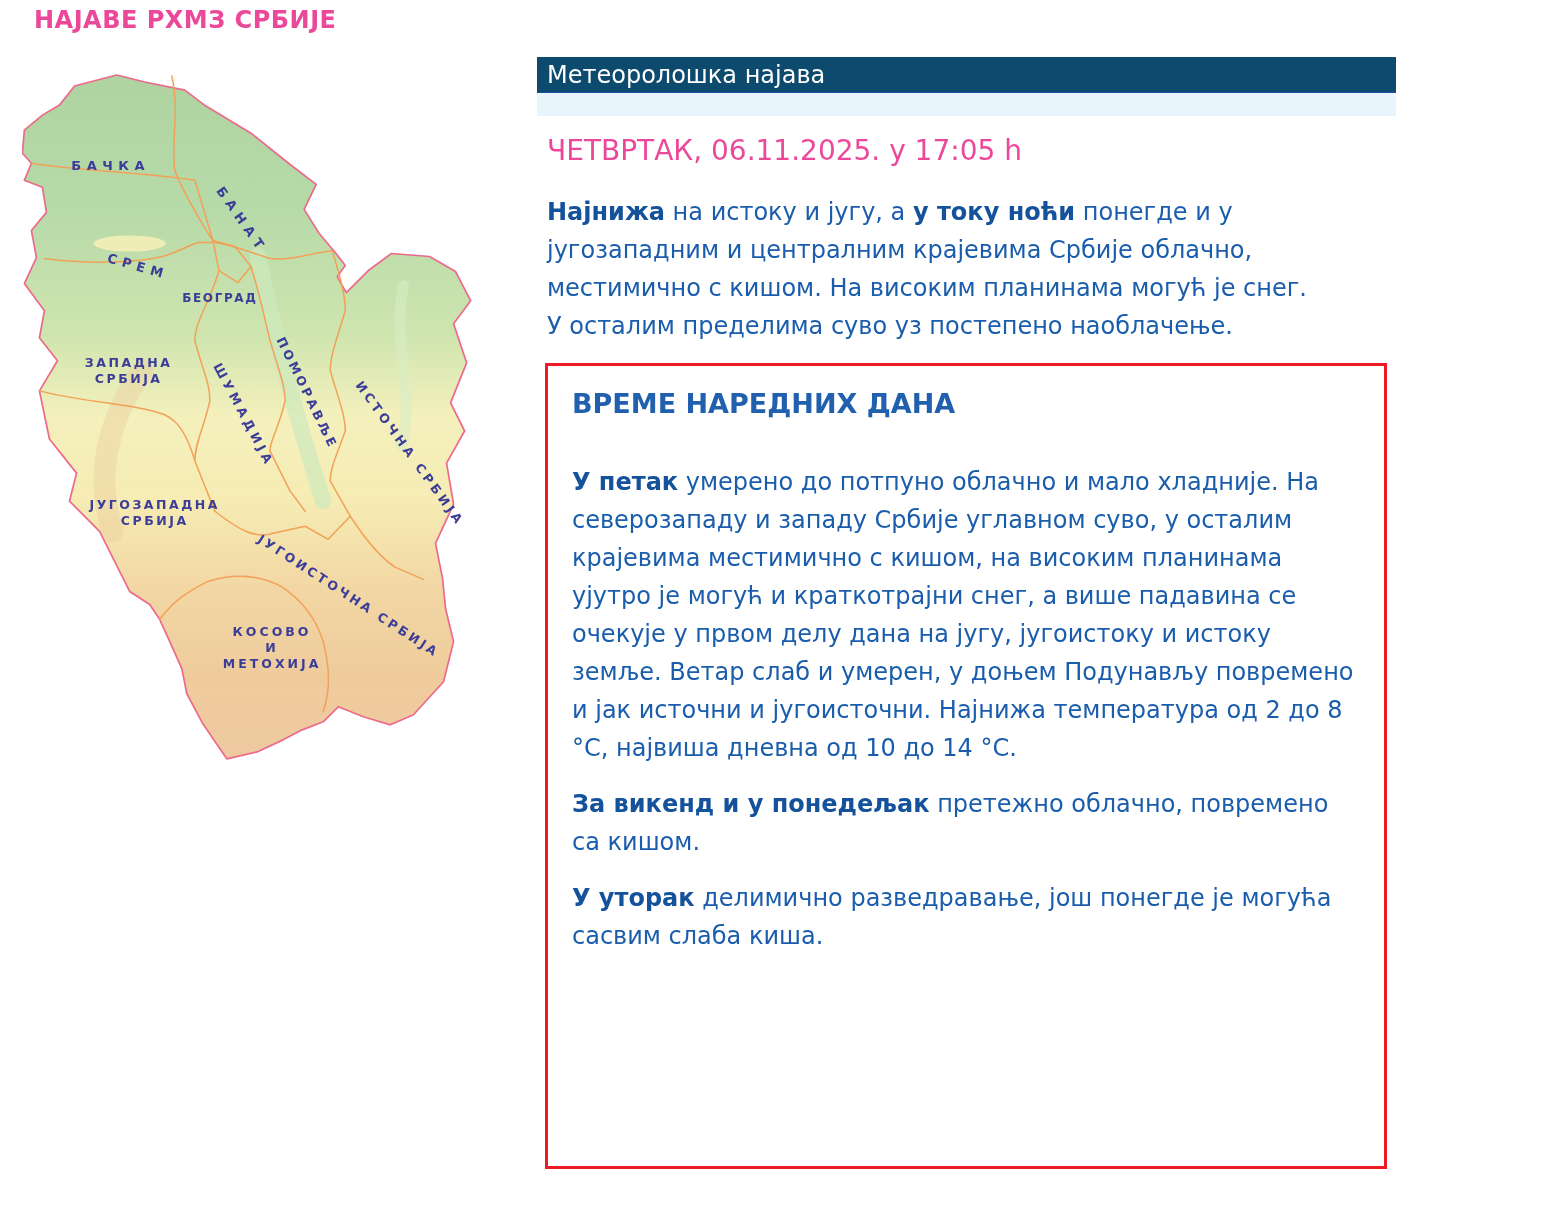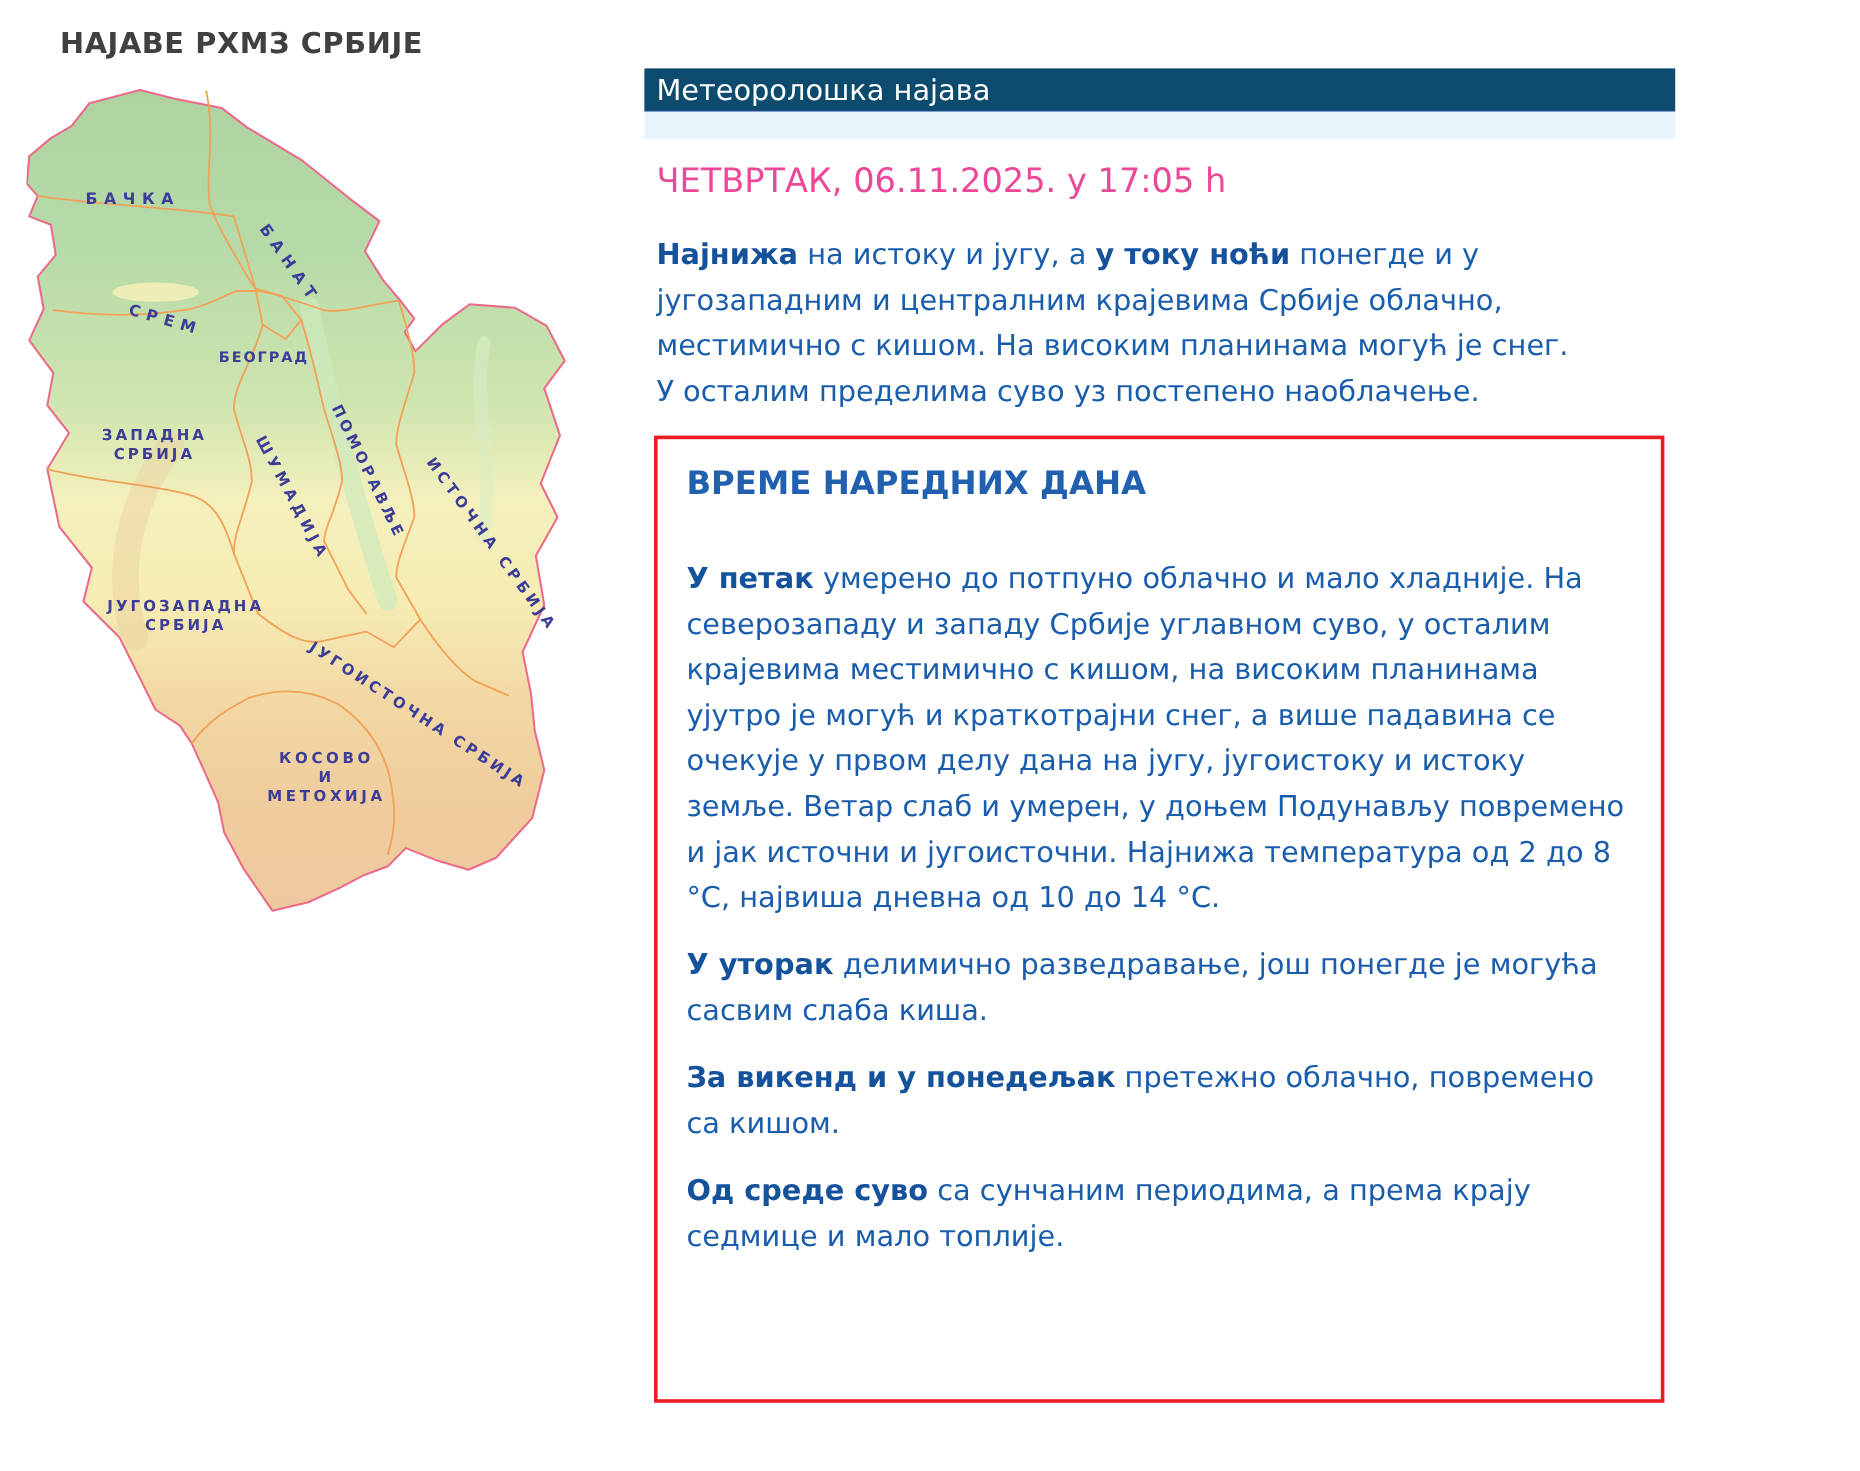--- a/index.html
+++ b/index.html
@@ -1,21 +1,21 @@
 <!DOCTYPE html>
 <html><head>
 <meta charset="utf-8">
 <style>
   html,body{margin:0;padding:0;background:#ffffff;}
   .page{position:relative;width:1550px;height:1226px;overflow:hidden;
         font-family:"DejaVu Sans","Liberation Sans",sans-serif;background:#fff;}
 
   
-  .site-title{position:absolute;left:34px;top:6px;margin:16px;
-    font-size:24px;font-weight:bold;letter-spacing:.5px;color:#404040;}
+  .site-title{position:absolute;left:34px;top:6px;margin:0;
+    font-size:24px;font-weight:bold;letter-spacing:.5px;color:#ec4899;}
 
   
   .map-wrap{position:absolute;left:22px;top:70px;width:452px;height:718px;}
   .map-wrap svg{width:100%;height:100%;display:block;}
   .country{fill:url(#terrain);stroke:#ec6a8a;stroke-width:1.7;stroke-linejoin:round;}
   .inner{fill:none;stroke:#f2a158;stroke-width:1.5;stroke-linejoin:round;stroke-linecap:round;}
   .map-label{fill:#3b3d98;font-weight:bold;font-family:"DejaVu Sans","Liberation Sans",sans-serif;}
 
   
   .panel{position:absolute;left:537px;top:57px;width:859px;color:#1a5dac;}
@@ -128,20 +128,19 @@
     <div class="date-line">ЧЕТВРТАК, 06.11.2025. у 17:05 h</div>
     <div class="intro" id="intro">
         <div class="intro-row"><b>Најнижа</b><span> на истоку и југу, а </span><b>у току ноћи</b><span> понегде и у југозападним и централним крајевима Србије облачно, местимично с кишом. На високим планинама могућ је снег.</span></div>
         <div class="intro-row"><span>У осталим пределима суво уз постепено наоблачење.</span></div>
       </div>
 
     <div class="forecast-box">
       <div class="box-title">ВРЕМЕ НАРЕДНИХ ДАНА</div>
       <div id="box-paragraphs">
           <p class="fp"><b>У петак</b> умерено до потпуно облачно и мало хладније. На северозападу и западу Србије углавном суво, у осталим крајевима местимично с кишом, на високим планинама ујутро је могућ и краткотрајни снег, а више падавина се очекује у првом делу дана на југу, југоистоку и истоку земље. Ветар слаб и умерен, у доњем Подунављу повремено и јак источни и југоисточни. Најнижа температура од 2 до 8 °C, највиша дневна од 10 до 14 °C.</p>
+          <p class="fp"><b>За викенд и у понедељак</b> претежно облачно, повремено са кишом.</p>
           <p class="fp"><b>У уторак</b> делимично разведравање, још понегде је могућа сасвим слаба киша.</p>
-          <p class="fp"><b>За викенд и у понедељак</b> претежно облачно, повремено са кишом.</p>
-          <p class="fp"><b>Од среде суво</b> са сунчаним периодима, а према крају седмице и мало топлије.</p>
         </div>
     </div>
   </div>
 
 </div>
 
 </body></html>

